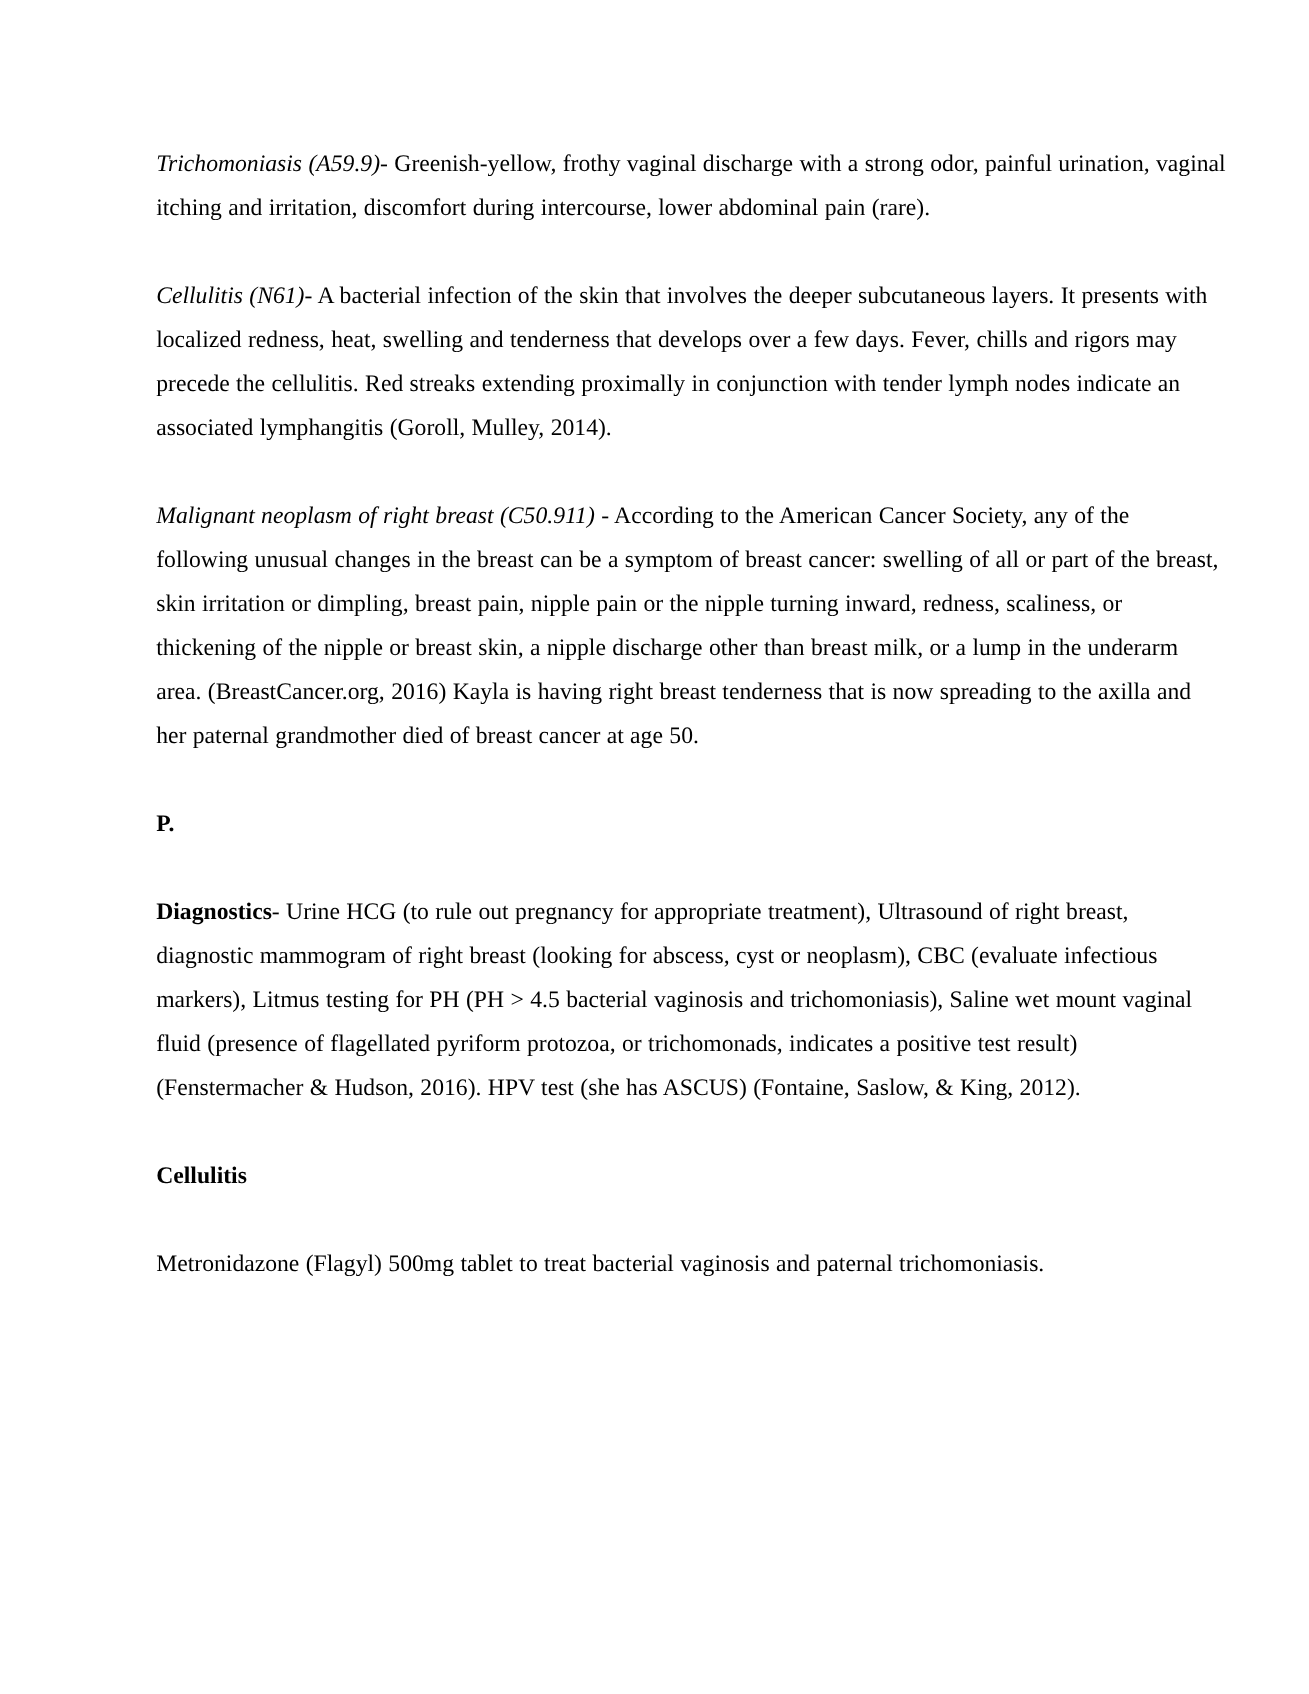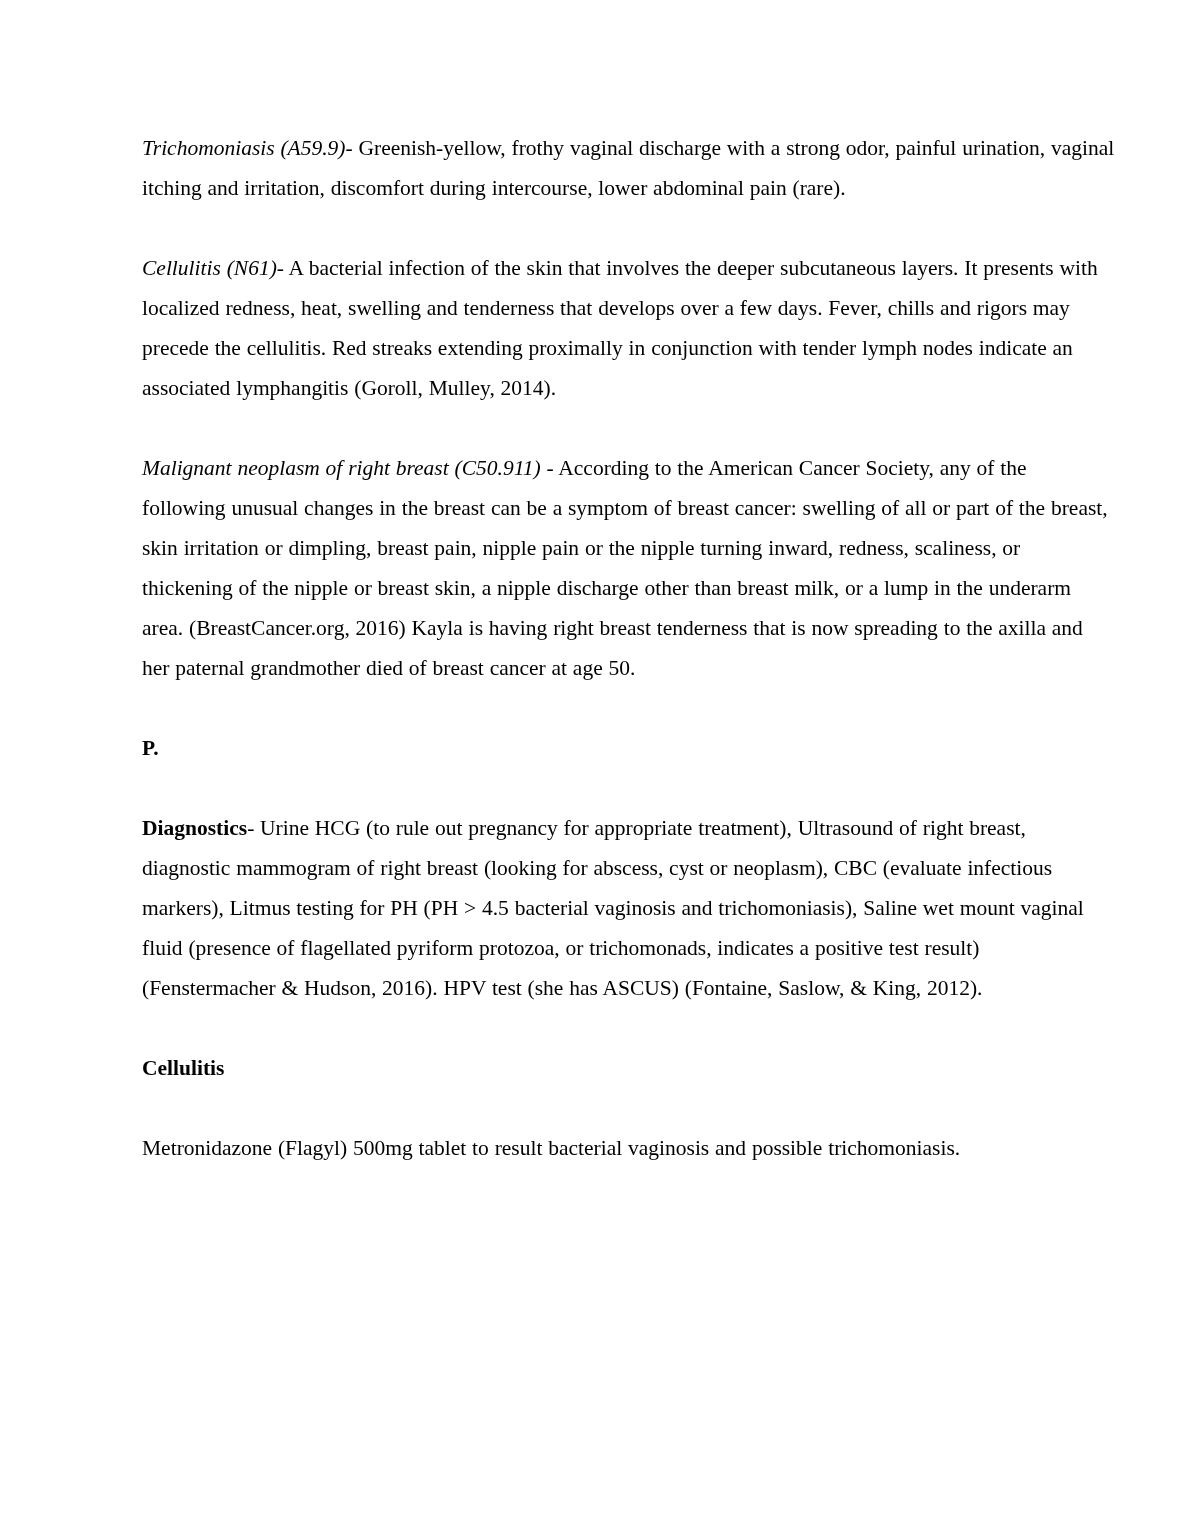--- a/index.html
+++ b/index.html
@@ -42,15 +42,15 @@
   <p class="para"><span class="lead-italic">Cellulitis (N61)</span><span>- A bacterial infection of the skin that involves the deeper subcutaneous layers. It presents with localized redness, heat, swelling and tenderness that develops over a few days. Fever, chills and rigors may precede the cellulitis. Red streaks extending proximally in conjunction with tender lymph nodes indicate an associated lymphangitis (Goroll, Mulley, 2014).</span></p>
 
   <p class="para"><span class="lead-italic">Malignant neoplasm of right breast (C50.911)</span><span> - According to the American Cancer Society, any of the following unusual changes in the breast can be a symptom of breast cancer: swelling of all or part of the breast, skin irritation or dimpling, breast pain, nipple pain or the nipple turning inward, redness, scaliness, or thickening of the nipple or breast skin, a nipple discharge other than breast milk, or a lump in the underarm area. (BreastCancer.org, 2016) Kayla is having right breast tenderness that is now spreading to the axilla and her paternal grandmother died of breast cancer at age 50.</span></p>
 
   <p class="para"><span class="lead-bold">P.</span></p>
 
   <p class="para"><span class="lead-bold">Diagnostics</span><span>- Urine HCG (to rule out pregnancy for appropriate treatment), Ultrasound of right breast, diagnostic mammogram of right breast (looking for abscess, cyst or neoplasm), CBC (evaluate infectious markers), Litmus testing for PH (PH &gt; 4.5 bacterial vaginosis and trichomoniasis), Saline wet mount vaginal fluid (presence of flagellated pyriform protozoa, or trichomonads, indicates a positive test result) (Fenstermacher &amp; Hudson, 2016). HPV test (she has ASCUS) (Fontaine, Saslow, &amp; King, 2012).</span></p>
 
   <p class="para"><span class="lead-bold">Cellulitis</span></p>
 
-  <p class="para"><span>Metronidazone (Flagyl) 500mg tablet to result bacterial vaginosis and possible trichomoniasis.</span></p>
+  <p class="para"><span>Metronidazone (Flagyl) 500mg tablet to treat bacterial vaginosis and paternal trichomoniasis.</span></p>
 
 </div>
 
 </body></html>

